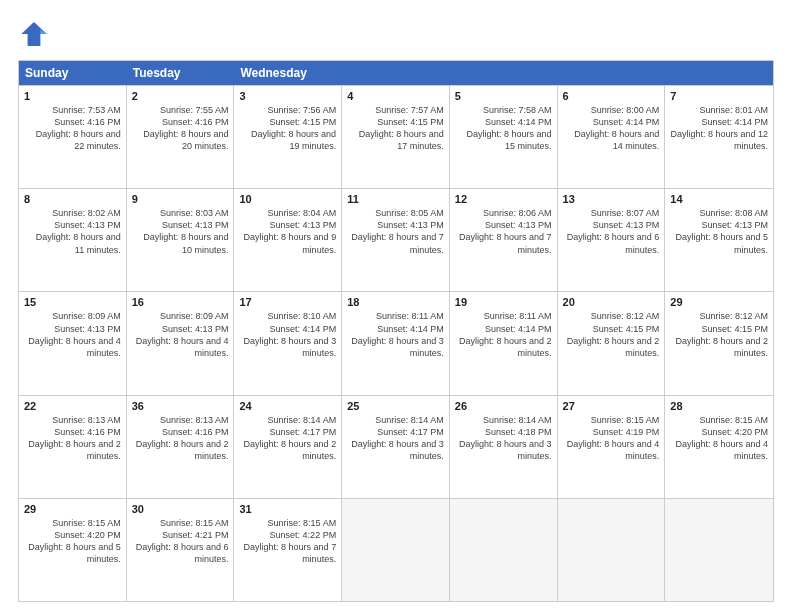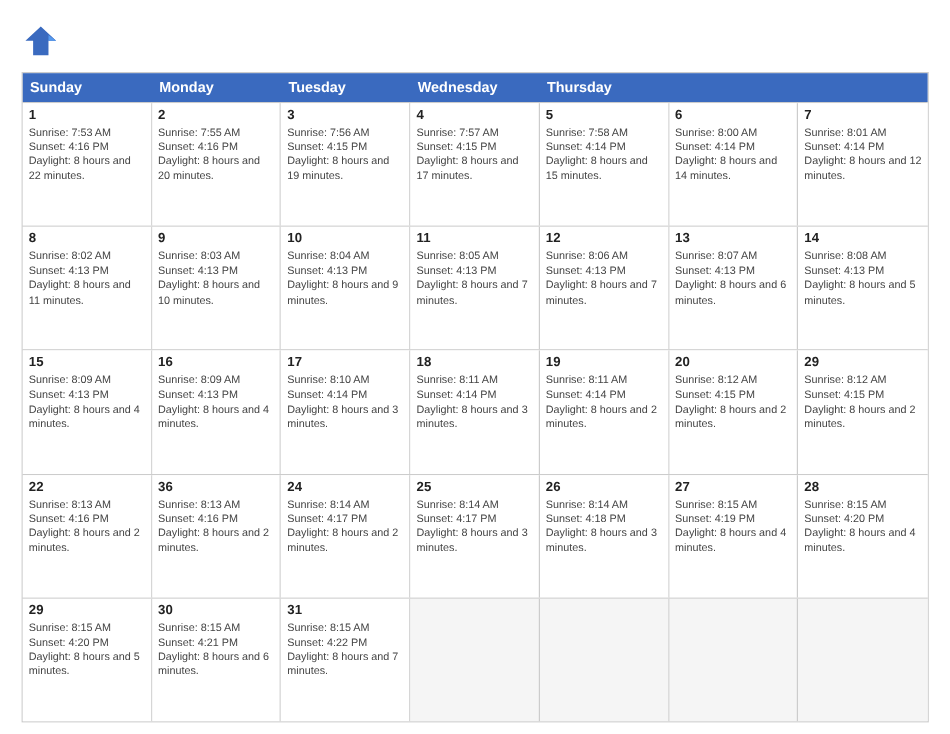--- a/index.html
+++ b/index.html
@@ -97,20 +97,21 @@
     .day-num {
       font-size: 11px;
       font-weight: bold;
       margin-bottom: 2px;
       color: #222;
     }
     .day-info {
       font-size: 9px;
       color: #444;
       line-height: 1.35;
+      text-align: right;
     }
   </style>
 </head>
 <body>
 
 <div class="page">
   <div class="header">
     <div class="logo">
       <svg class="logo-icon" viewBox="0 0 40 40">
         <polygon points="20,5 36,20 28,20 28,35 12,35 12,20 4,20" fill="#3a6abf"></polygon>
@@ -123,24 +124,22 @@
     </div>
     <div class="title-block">
       <h1></h1>
       <h2></h2>
     </div>
   </div>
 
   <div class="calendar">
     <div class="cal-header" id="cal-header">
         <div class="cal-header-cell">Sunday</div>
-        <div class="cal-header-cell">Monday</div>
         <div class="cal-header-cell">Tuesday</div>
         <div class="cal-header-cell">Wednesday</div>
-        <div class="cal-header-cell">Thursday</div>
       </div>
     <div class="cal-body" id="cal-body">
         <div class="cal-row">
           <div class="cal-cell">
             <div class="day-num">1</div>
             <div class="day-info">Sunrise: 7:53 AM<br>Sunset: 4:16 PM<br>Daylight: 8 hours and 22 minutes.</div>
           </div>
           <div class="cal-cell">
             <div class="day-num">2</div>
             <div class="day-info">Sunrise: 7:55 AM<br>Sunset: 4:16 PM<br>Daylight: 8 hours and 20 minutes.</div>

